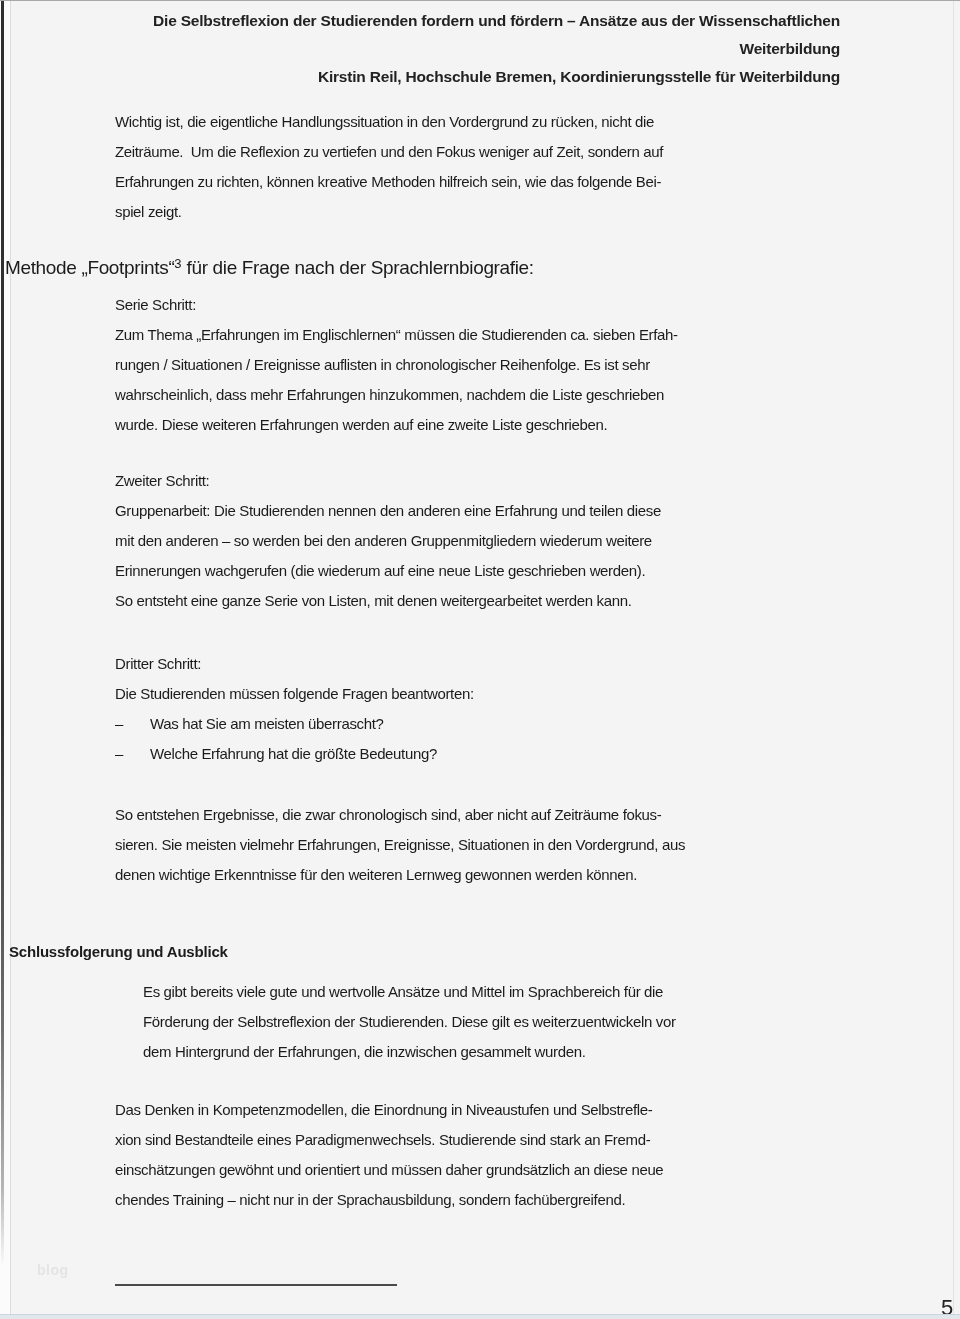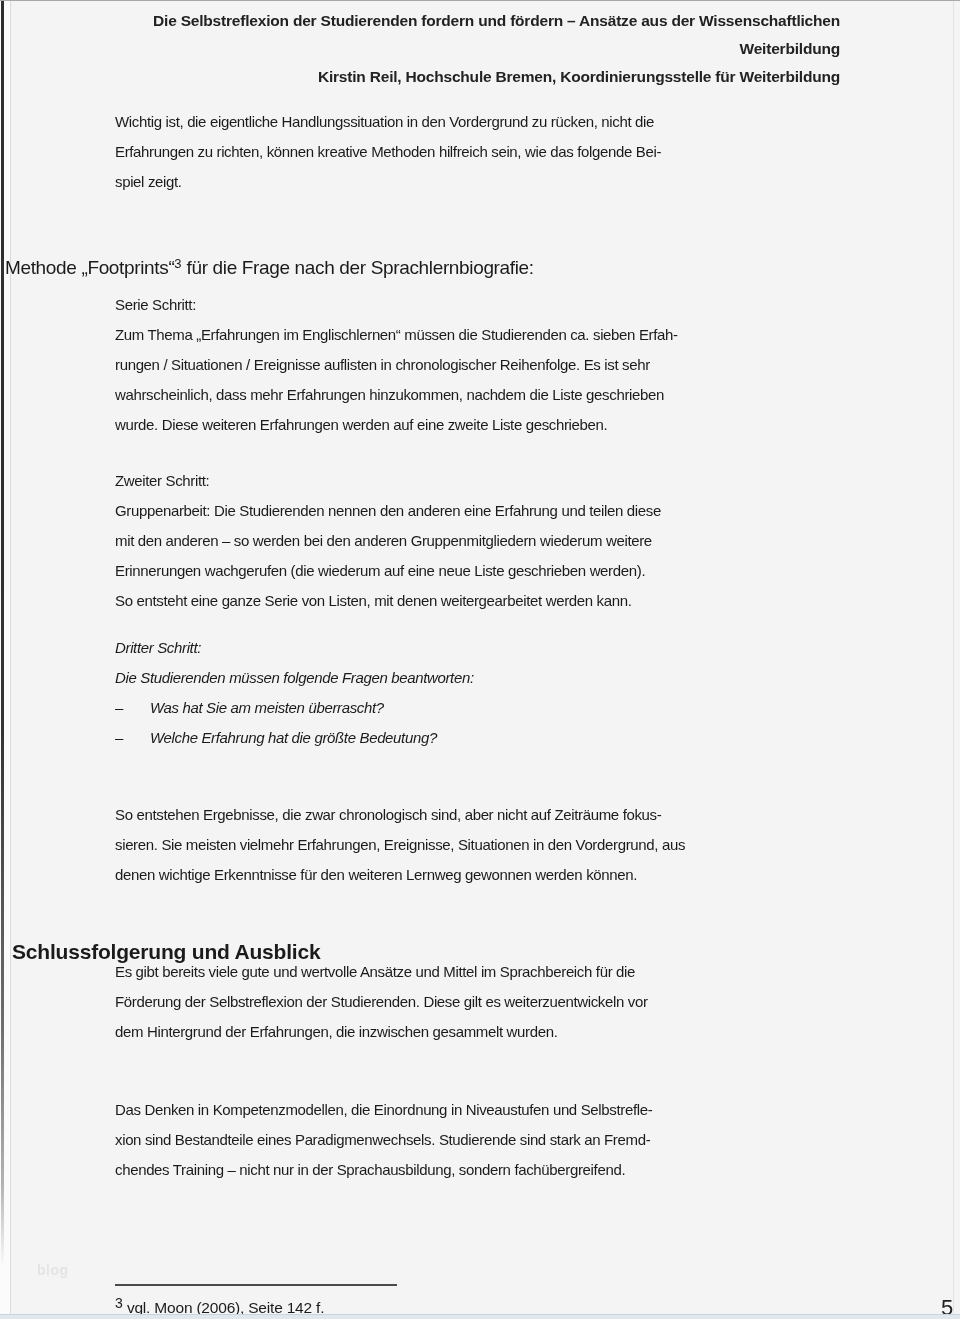--- a/index.html
+++ b/index.html
@@ -35,22 +35,22 @@
     text-align:right;
     font-size:15.5px;line-height:28px;font-weight:bold;
     letter-spacing:-0.2px;color:#222;
   }
   .block{
     position:absolute;left:115px;
     font-size:15px;line-height:30px;letter-spacing:-0.35px;
   }
   .block .line{white-space:pre;}
   .h2{
-    position:absolute;left:12px;
-    font-size:21px;line-height:30px;font-weight:bold;letter-spacing:-0.2px;
+    position:absolute;left:3px;
+    font-size:15px;line-height:30px;font-weight:bold;letter-spacing:-0.2px;padding-left:6px;
   }
   .methode{
     position:absolute;left:5px;
     font-size:19px;line-height:30px;letter-spacing:-0.35px;white-space:pre;
   }
   sup.fnref{font-size:13px;vertical-align:6px;letter-spacing:0;}
   .q-item{display:flex;white-space:pre;}
   .q-dash{width:35px;flex:none;}
   .watermark{
     position:absolute;left:37px;top:1261px;
@@ -79,20 +79,21 @@
   <div class="left-scan-bar"></div>
   <div class="right-scan-line"></div>
 
   <div class="header">
     <div class="line">Die Selbstreflexion der Studierenden fordern und fördern – Ansätze aus der Wissenschaftlichen Weiterbildung</div>
     <div class="line">Kirstin Reil, Hochschule Bremen, Koordinierungsstelle für Weiterbildung</div>
   </div>
 
   <div class="block" style="top:106px;">
       <div class="line">Wichtig ist, die eigentliche Handlungssituation in den Vordergrund zu rücken, nicht die</div>
+      <div class="line">Zeiträume.  Um die Reflexion zu vertiefen und den Fokus weniger auf Zeit, sondern auf</div>
       <div class="line">Erfahrungen zu richten, können kreative Methoden hilfreich sein, wie das folgende Bei-</div>
       <div class="line">spiel zeigt.</div>
     </div>
 
   <div class="methode" style="top:248px;"><span>Methode „Footprints“</span><sup class="fnref">3</sup><span> für die Frage nach der Sprachlernbiografie:</span></div>
 
   <div class="block" style="top:289px;">
       <div class="line">Serie Schritt:</div>
       <div class="line">Zum Thema „Erfahrungen im Englischlernen“ müssen die Studierenden ca. sieben Erfah-</div>
       <div class="line">rungen / Situationen / Ereignisse auflisten in chronologischer Reihenfolge. Es ist sehr</div>
@@ -101,21 +102,21 @@
     </div>
 
   <div class="block" style="top:465px;">
       <div class="line">Zweiter Schritt:</div>
       <div class="line">Gruppenarbeit: Die Studierenden nennen den anderen eine Erfahrung und teilen diese</div>
       <div class="line">mit den anderen – so werden bei den anderen Gruppenmitgliedern wiederum weitere</div>
       <div class="line">Erinnerungen wachgerufen (die wiederum auf eine neue Liste geschrieben werden).</div>
       <div class="line">So entsteht eine ganze Serie von Listen, mit denen weitergearbeitet werden kann.</div>
     </div>
 
-  <div class="block" style="top:632px;font-style:italic;">
+  <div class="block" style="top:648px;">
     <div>
         <div class="line">Dritter Schritt:</div>
         <div class="line">Die Studierenden müssen folgende Fragen beantworten:</div>
       </div>
     <div class="q-item">
       <span class="q-dash">–</span>
       <span>Was hat Sie am meisten überrascht?</span>
     </div>
     <div class="q-item">
       <span class="q-dash">–</span>
@@ -124,35 +125,35 @@
   </div>
 
   <div class="block" style="top:799px;">
       <div class="line">So entstehen Ergebnisse, die zwar chronologisch sind, aber nicht auf Zeiträume fokus-</div>
       <div class="line">sieren. Sie meisten vielmehr Erfahrungen, Ereignisse, Situationen in den Vordergrund, aus</div>
       <div class="line">denen wichtige Erkenntnisse für den weiteren Lernweg gewonnen werden können.</div>
     </div>
 
   <div class="h2" style="top:936px;">Schlussfolgerung und Ausblick</div>
 
-  <div class="block" style="top:956px;">
+  <div class="block" style="top:976px;margin-left:28px;">
       <div class="line">Es gibt bereits viele gute und wertvolle Ansätze und Mittel im Sprachbereich für die</div>
       <div class="line">Förderung der Selbstreflexion der Studierenden. Diese gilt es weiterzuentwickeln vor</div>
       <div class="line">dem Hintergrund der Erfahrungen, die inzwischen gesammelt wurden.</div>
     </div>
 
   <div class="block" style="top:1094px;">
       <div class="line">Das Denken in Kompetenzmodellen, die Einordnung in Niveaustufen und Selbstrefle-</div>
       <div class="line">xion sind Bestandteile eines Paradigmenwechsels. Studierende sind stark an Fremd-</div>
+      <div class="line">einschätzungen gewöhnt und orientiert und müssen daher grundsätzlich an diese neue</div>
       <div class="line">chendes Training – nicht nur in der Sprachausbildung, sondern fachübergreifend.</div>
     </div>
 
   <div class="watermark">blog</div>
 
   <div class="footnote-rule"></div>
 
-  <div class="footnote"><sup class="fnref">3</sup><span> vgl. Moon (2006), Seite 142 f.</span></div>
 
   <div class="page-number">5</div>
 
   <div class="bottom-band"></div>
 
 </div>
 
 </body></html>

